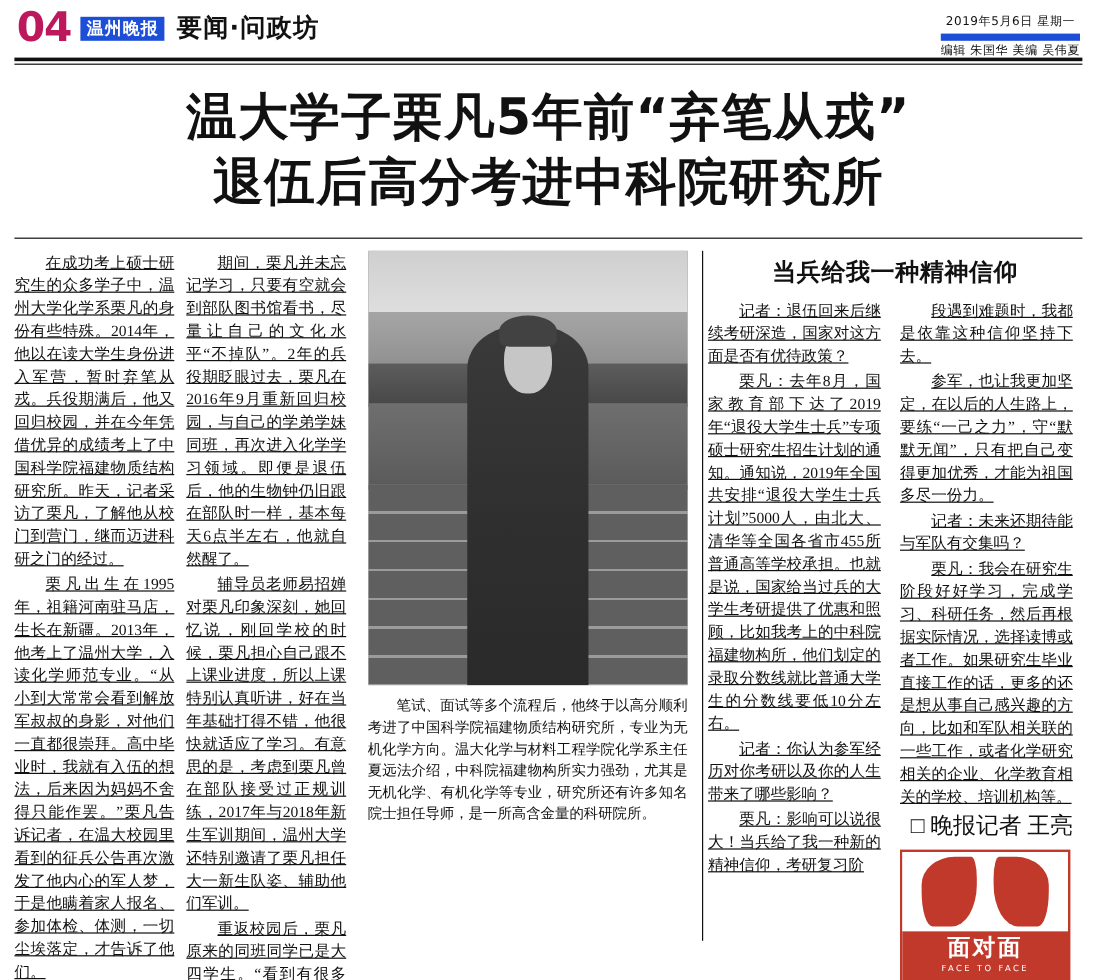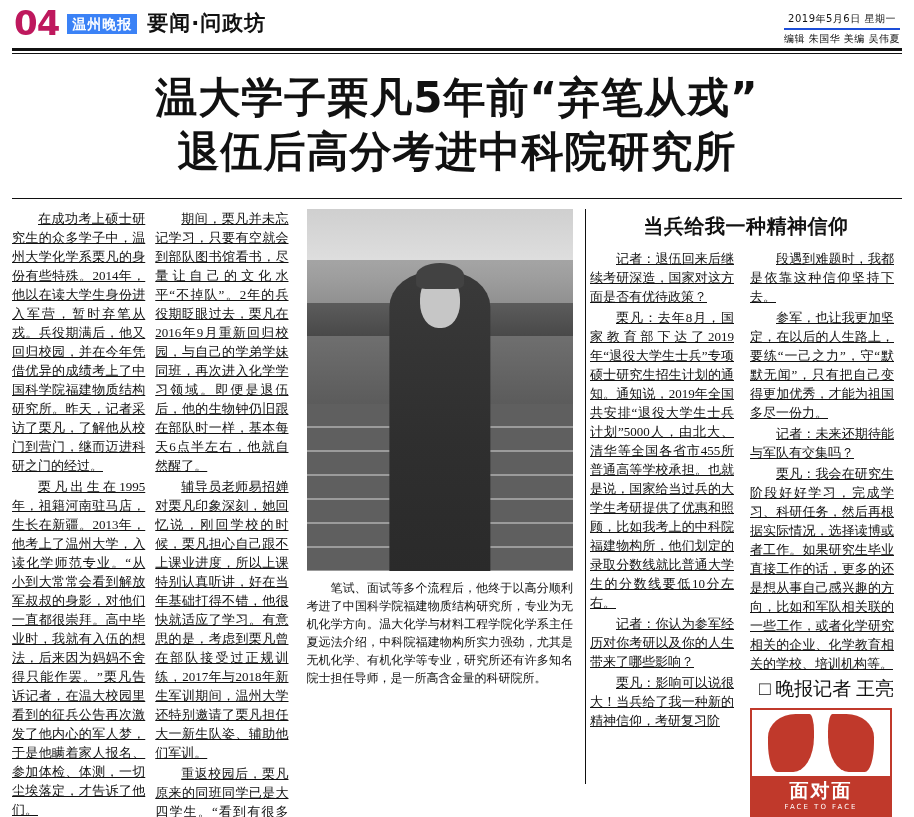--- a/index.html
+++ b/index.html
@@ -31,21 +31,21 @@
   .page-num {
     font-family: "DejaVu Sans", sans-serif;
     font-weight: bold;
     font-size: 34px;
     line-height: 34px;
     letter-spacing: -1px;
     color: #be185d;
     margin-right: 8px;
   }
   .paper-badge {
-    background: #3b82f6;
+    background: #1d4ed8;
     color: #fff;
     font-family: "DejaVu Sans", sans-serif;
     font-size: 14px;
     font-weight: bold;
     padding: 3px 5px 2px 5px;
     line-height: 15px;
     margin-top: 8px;
     letter-spacing: 1px;
   }
   .section-title {
@@ -59,21 +59,21 @@
   }
   .masthead-right {
     margin-left: auto;
     text-align: center;
     font-family: "DejaVu Sans", sans-serif;
     font-size: 10px;
     line-height: 14px;
     padding-top: 6px;
   }
   .masthead-right .date-line {
-    border-bottom: 2px solid #1d4ed8;
+    border-bottom: 6px solid #1d4ed8;
     padding-bottom: 2px;
     margin-bottom: 2px;
     letter-spacing: 0.5px;
   }
   .masthead-right .editor-line {
     letter-spacing: 0.5px;
   }
   .rule-thick {
     border-top: 3px solid #111;
     margin: 2px 12px 0 12px;

